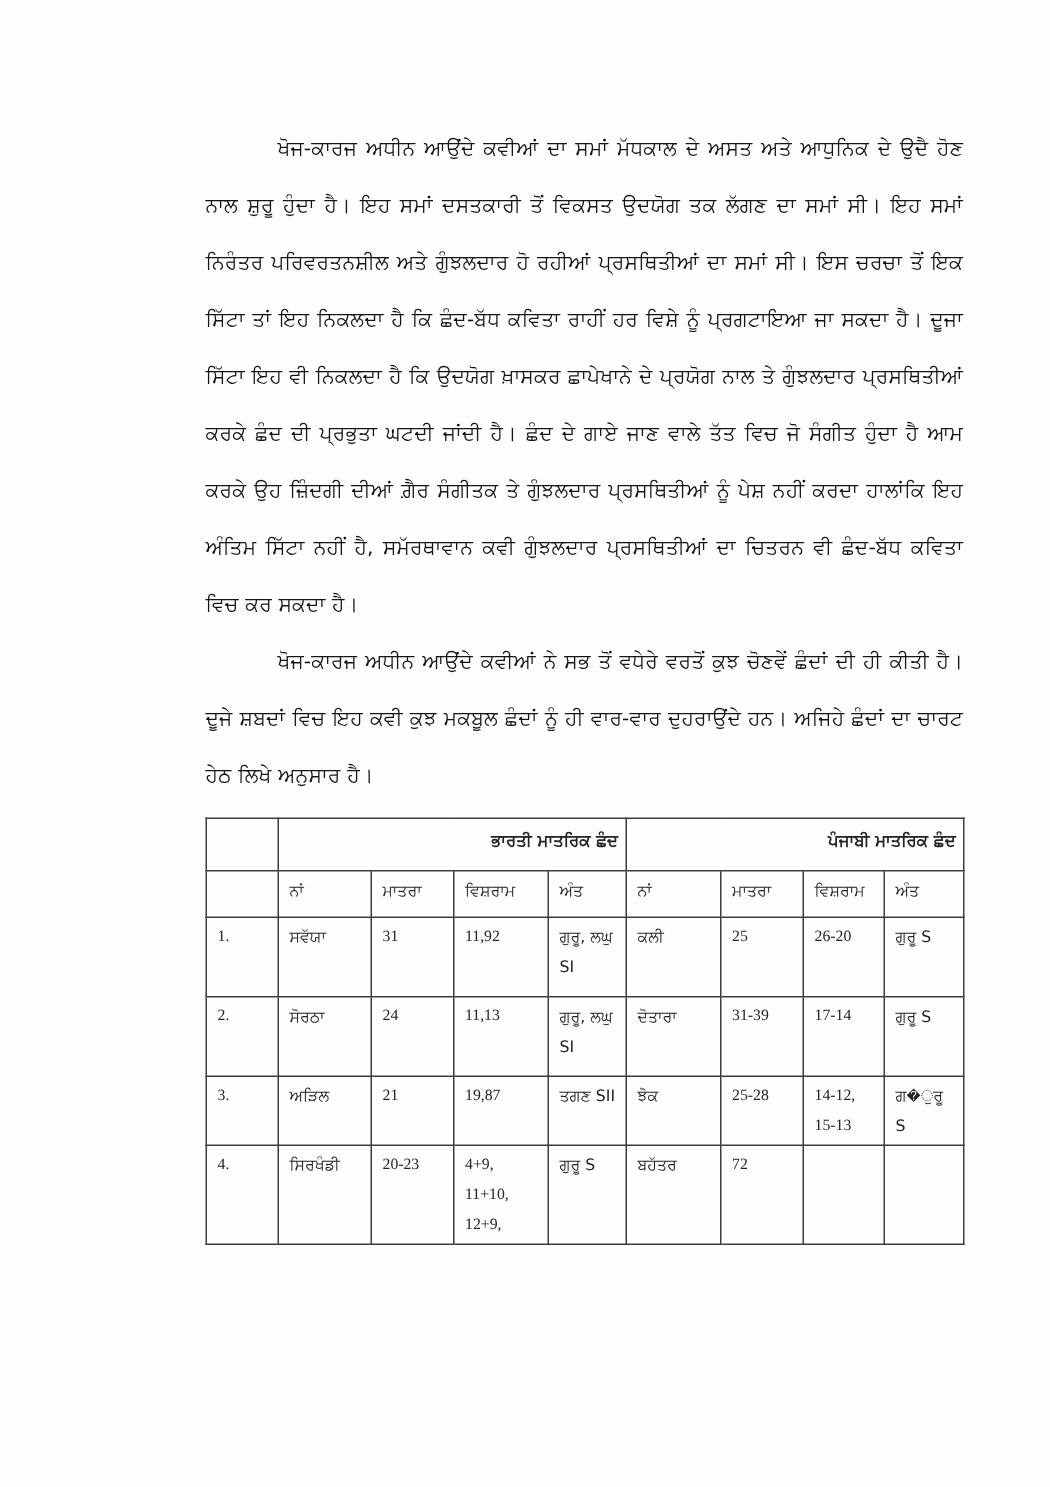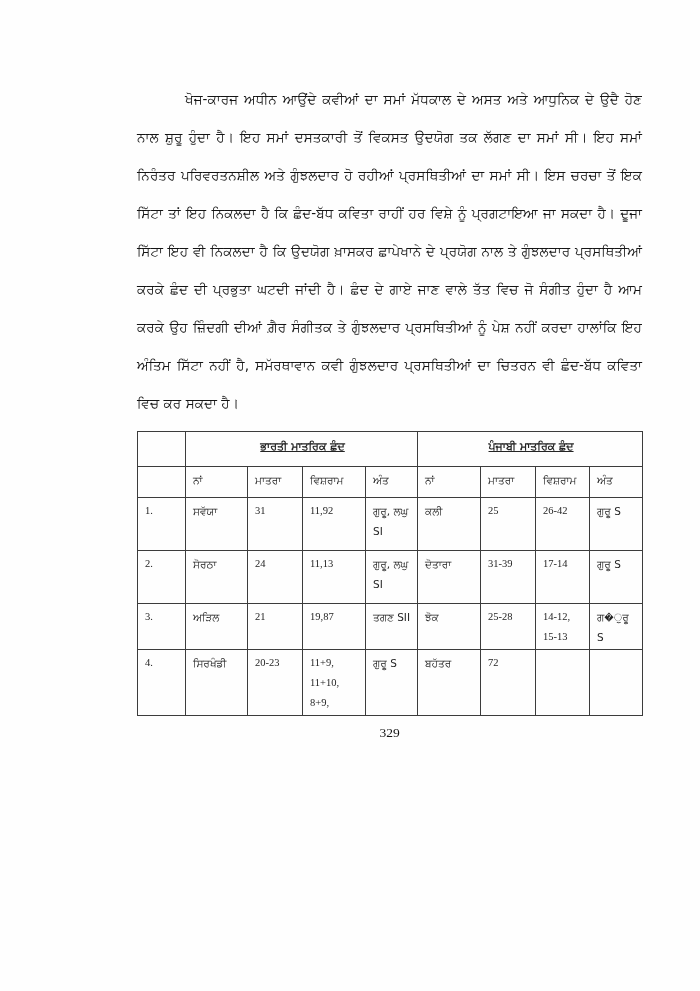--- a/index.html
+++ b/index.html
@@ -40,26 +40,25 @@
     vertical-align: top;
     text-align: left;
     font-weight: normal;
     font-size: 10.5px;
     line-height: 20px;
     padding: 3px 5px 2px 7px;
     color: #242424;
     word-wrap: break-word;
   }
   .chhand-table .group-hdr {
-    text-align: center;
+    text-align: right;
     font-weight: bold;
     font-size: 11px;
     height: 35px;
     padding-top: 5px;
-    text-decoration: underline;
   }
   .chhand-table .sub-hdr { height: 31px; }
   .chhand-table .row-1, .chhand-table .row-2 { height: 53px; }
   .chhand-table .row-3 { height: 44px; }
   .chhand-table .row-4 { height: 48px; }
   .num-cell {
     font-family: "Liberation Serif", "DejaVu Serif", serif;
     font-size: 12px;
   }
   .page-number {
@@ -72,20 +71,21 @@
   }
 </style>
 </head>
 <body>
 
 <div class="page">
   <div class="content">
 
     <div class="body-text">
       <p>ਖੋਜ-ਕਾਰਜ ਅਧੀਨ ਆਉਂਦੇ ਕਵੀਆਂ ਦਾ ਸਮਾਂ ਮੱਧਕਾਲ ਦੇ ਅਸਤ ਅਤੇ ਆਧੁਨਿਕ ਦੇ ਉਦੈ ਹੋਣ ਨਾਲ ਸ਼ੁਰੂ ਹੁੰਦਾ ਹੈ। ਇਹ ਸਮਾਂ ਦਸਤਕਾਰੀ ਤੋਂ ਵਿਕਸਤ ਉਦਯੋਗ ਤਕ ਲੱਗਣ ਦਾ ਸਮਾਂ ਸੀ। ਇਹ ਸਮਾਂ ਨਿਰੰਤਰ ਪਰਿਵਰਤਨਸ਼ੀਲ ਅਤੇ ਗੁੰਝਲਦਾਰ ਹੋ ਰਹੀਆਂ ਪ੍ਰਸਥਿਤੀਆਂ ਦਾ ਸਮਾਂ ਸੀ। ਇਸ ਚਰਚਾ ਤੋਂ ਇਕ ਸਿੱਟਾ ਤਾਂ ਇਹ ਨਿਕਲਦਾ ਹੈ ਕਿ ਛੰਦ-ਬੱਧ ਕਵਿਤਾ ਰਾਹੀਂ ਹਰ ਵਿਸ਼ੇ ਨੂੰ ਪ੍ਰਗਟਾਇਆ ਜਾ ਸਕਦਾ ਹੈ। ਦੂਜਾ ਸਿੱਟਾ ਇਹ ਵੀ ਨਿਕਲਦਾ ਹੈ ਕਿ ਉਦਯੋਗ ਖ਼ਾਸਕਰ ਛਾਪੇਖਾਨੇ ਦੇ ਪ੍ਰਯੋਗ ਨਾਲ ਤੇ ਗੁੰਝਲਦਾਰ ਪ੍ਰਸਥਿਤੀਆਂ ਕਰਕੇ ਛੰਦ ਦੀ ਪ੍ਰਭੁਤਾ ਘਟਦੀ ਜਾਂਦੀ ਹੈ। ਛੰਦ ਦੇ ਗਾਏ ਜਾਣ ਵਾਲੇ ਤੱਤ ਵਿਚ ਜੋ ਸੰਗੀਤ ਹੁੰਦਾ ਹੈ ਆਮ ਕਰਕੇ ਉਹ ਜ਼ਿੰਦਗੀ ਦੀਆਂ ਗ਼ੈਰ ਸੰਗੀਤਕ ਤੇ ਗੁੰਝਲਦਾਰ ਪ੍ਰਸਥਿਤੀਆਂ ਨੂੰ ਪੇਸ਼ ਨਹੀਂ ਕਰਦਾ ਹਾਲਾਂਕਿ ਇਹ ਅੰਤਿਮ ਸਿੱਟਾ ਨਹੀਂ ਹੈ, ਸਮੱਰਥਾਵਾਨ ਕਵੀ ਗੁੰਝਲਦਾਰ ਪ੍ਰਸਥਿਤੀਆਂ ਦਾ ਚਿਤਰਨ ਵੀ ਛੰਦ-ਬੱਧ ਕਵਿਤਾ ਵਿਚ ਕਰ ਸਕਦਾ ਹੈ।</p>
+      <p>ਖੋਜ-ਕਾਰਜ ਅਧੀਨ ਆਉਂਦੇ ਕਵੀਆਂ ਨੇ ਸਭ ਤੋਂ ਵਧੇਰੇ ਵਰਤੋਂ ਕੁਝ ਚੋਣਵੇਂ ਛੰਦਾਂ ਦੀ ਹੀ ਕੀਤੀ ਹੈ। ਦੂਜੇ ਸ਼ਬਦਾਂ ਵਿਚ ਇਹ ਕਵੀ ਕੁਝ ਮਕਬੂਲ ਛੰਦਾਂ ਨੂੰ ਹੀ ਵਾਰ-ਵਾਰ ਦੁਹਰਾਉਂਦੇ ਹਨ। ਅਜਿਹੇ ਛੰਦਾਂ ਦਾ ਚਾਰਟ ਹੇਠ ਲਿਖੇ ਅਨੁਸਾਰ ਹੈ।</p>
     </div>
 
     <table class="chhand-table">
       <colgroup>
         <col style="width:48px">
           <col style="width:62px">
           <col style="width:55px">
         <col style="width:63px">
           <col style="width:52px">
           <col style="width:63px">
@@ -111,21 +111,21 @@
           <td>ਅੰਤ</td>
         </tr>
         <tr class="row-1">
           <td class="num-cell">1.</td>
           <td>ਸਵੱਯਾ</td>
           <td class="num-cell">31</td>
           <td class="num-cell">11,92</td>
           <td>ਗੁਰੂ, ਲਘੁ SI</td>
           <td>ਕਲੀ</td>
           <td class="num-cell">25</td>
-          <td class="num-cell">26-42</td>
+          <td class="num-cell">26-20</td>
           <td>ਗੁਰੂ S</td>
         </tr>
         <tr class="row-2">
           <td class="num-cell">2.</td>
           <td>ਸੋਰਠਾ</td>
           <td class="num-cell">24</td>
           <td class="num-cell">11,13</td>
           <td>ਗੁਰੂ, ਲਘੁ SI</td>
           <td>ਦੋਤਾਰਾ</td>
           <td class="num-cell">31-39</td>
@@ -140,26 +140,25 @@
           <td>ਤਗਣ SII</td>
           <td>ਝੋਕ</td>
           <td class="num-cell">25-28</td>
           <td class="num-cell">14-12, 15-13</td>
           <td>ਗ�ੁਰੂ S</td>
         </tr>
         <tr class="row-4">
           <td class="num-cell">4.</td>
           <td>ਸਿਰਖੰਡੀ</td>
           <td class="num-cell">20-23</td>
-          <td class="num-cell">11+9, 11+10, 8+9,</td>
+          <td class="num-cell">4+9, 11+10, 12+9,</td>
           <td>ਗੁਰੂ S</td>
           <td>ਬਹੱਤਰ</td>
           <td class="num-cell">72</td>
           <td class="num-cell"></td>
           <td></td>
         </tr>
       </tbody>
     </table>
 
-    <div class="page-number">329</div>
 
   </div>
 </div>
 
 </body></html>

